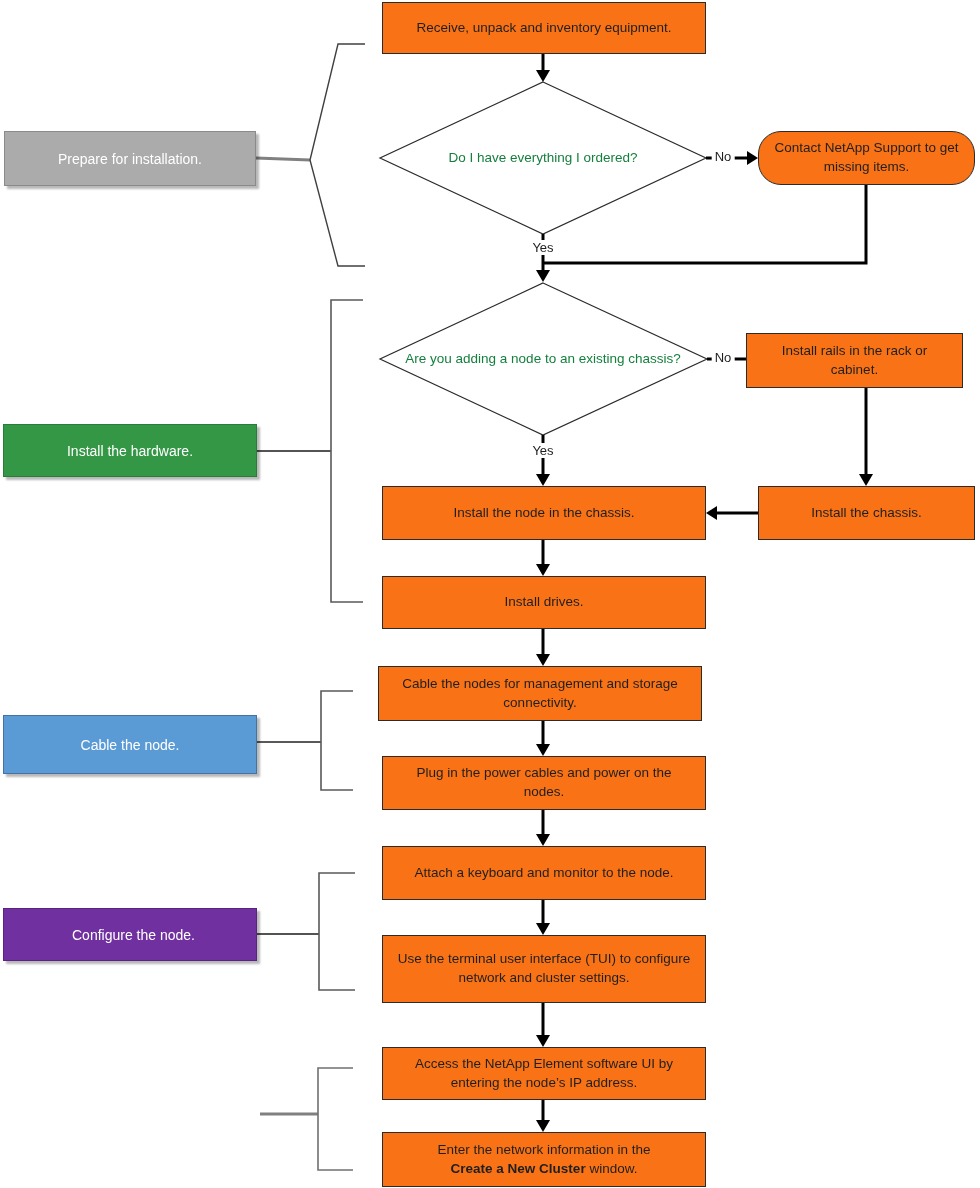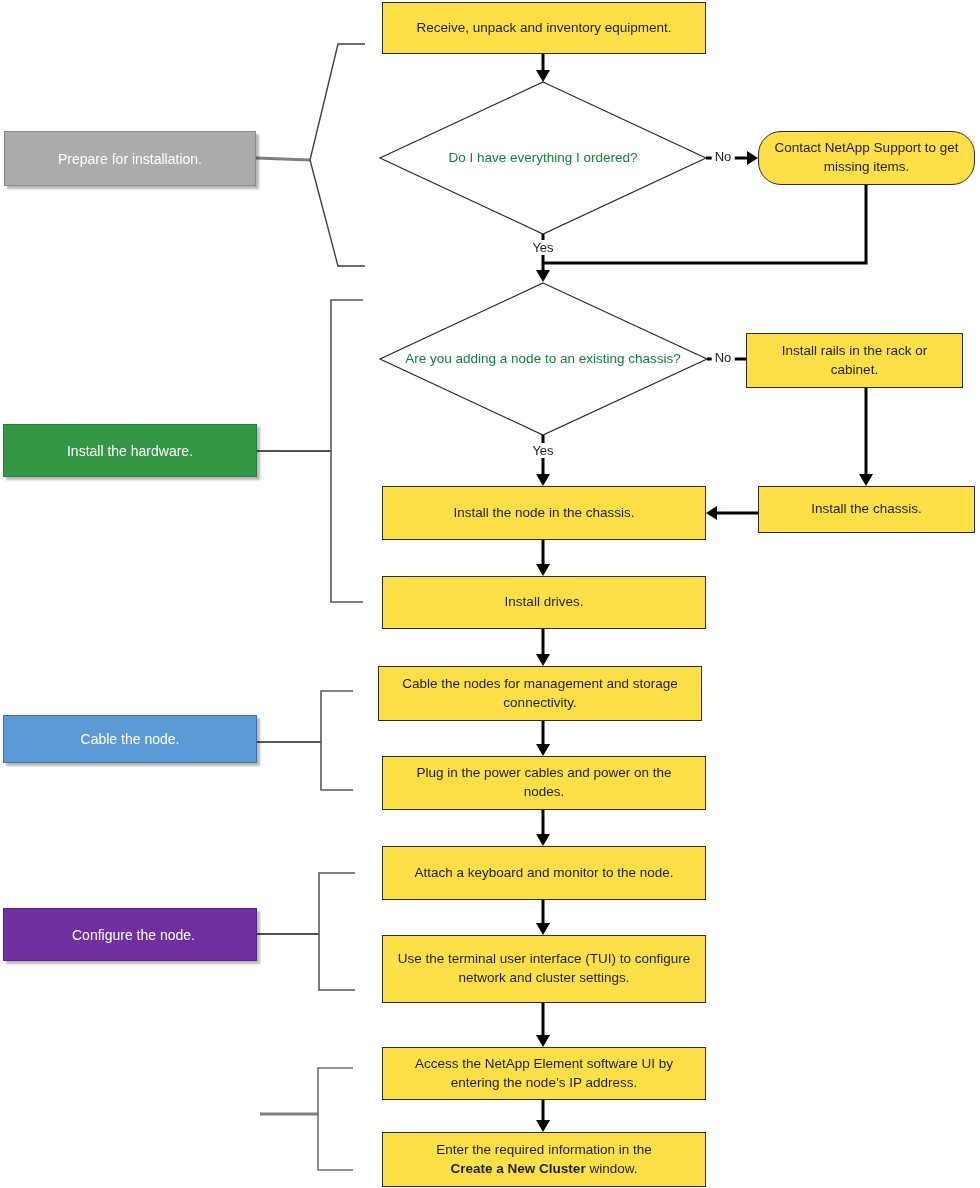--- a/index.html
+++ b/index.html
@@ -2,21 +2,21 @@
 <html><head>
 <meta charset="utf-8">
 <style>
   html,body{margin:0;padding:0;background:#fff;}
   .canvas{
     position:relative;width:980px;height:1188px;background:#ffffff;
     font-family:"Liberation Sans","DejaVu Sans",sans-serif;overflow:hidden;
   }
   .lines{position:absolute;left:0;top:0;z-index:1;}
   .box{
-    position:absolute;z-index:2;background:#fde047;
+    position:absolute;z-index:2;background:#f97316;
     border:1.5px solid #2b2b2b;box-sizing:border-box;
     display:flex;flex-direction:column;align-items:center;justify-content:center;
     text-align:center;font-size:13.5px;color:#1f1f1f;line-height:1.38;
     padding:15px 14px;
   }
   .phase{
     position:absolute;z-index:2;box-sizing:border-box;
     display:flex;align-items:center;justify-content:center;text-align:left;
     font-size:14px;color:#ffffff;
     box-shadow:2.5px 2.5px 2px rgba(0,0,0,0.28);
@@ -105,38 +105,38 @@
       <line x1="543" y1="1003" x2="543" y2="1038"></line>
       <polygon points="536,1035 550,1035 543,1047" stroke="none"></polygon>
 
       <line x1="543" y1="1100" x2="543" y2="1123"></line>
       <polygon points="536,1120 550,1120 543,1132" stroke="none"></polygon>
     </g>
   </svg>
 
   <div class="phase phase-prepare" style="left:4px;top:131px;width:252px;height:55px;">Prepare for installation.</div>
   <div class="phase phase-hardware" style="left:3px;top:424px;width:254px;height:53px;">Install the hardware.</div>
-  <div class="phase phase-cable" style="left:3px;top:715px;width:254px;height:48px;">Cable the node.</div>
+  <div class="phase phase-cable" style="left:3px;top:715px;width:254px;height:59px;">Cable the node.</div>
   <div class="phase phase-configure" style="left:3px;top:908px;width:254px;height:53px;padding-left:7px;">Configure the node.</div>
 
   <div class="box" style="left:382px;top:2px;width:324px;height:52px;">Receive, unpack and inventory equipment.</div>
   <div class="dtext" style="left:393px;top:138px;width:300px;height:40px;">Do I have everything I ordered?</div>
   <div class="box" style="left:758px;top:131px;width:217px;height:54px;border-radius:23px;">Contact NetApp Support to get missing items.</div>
   <div class="dtext" style="left:393px;top:330px;width:300px;height:58px;">Are you adding a node to an existing chassis?</div>
   <div class="box" style="left:746px;top:333px;width:217px;height:55px;">Install rails in the rack or cabinet.</div>
-  <div class="box" style="left:758px;top:486px;width:217px;height:47px;">Install the chassis.</div>
+  <div class="box" style="left:758px;top:486px;width:217px;height:54px;">Install the chassis.</div>
   <div class="box" style="left:382px;top:576px;width:324px;height:53px;">Install drives.</div>
   <div class="box" style="left:382px;top:486px;width:324px;height:54px;">Install the node in the chassis.</div>
   <div class="box" style="left:378px;top:666px;width:324px;height:55px;">Cable the nodes for management and storage connectivity.</div>
   <div class="box" style="left:382px;top:756px;width:324px;height:54px;">Plug in the power cables and power on the nodes.</div>
   <div class="box" style="left:382px;top:846px;width:324px;height:54px;">Attach a keyboard and monitor to the node.</div>
   <div class="box" style="left:382px;top:935px;width:324px;height:68px;">Use the terminal user interface (TUI) to configure network and cluster settings.</div>
   <div class="box" style="left:382px;top:1047px;width:324px;height:53px;">Access the NetApp Element software UI by entering the node’s IP address.</div>
   <div class="box" style="left:382px;top:1132px;width:324px;height:55px;">
-    <div><span>Enter the required information in the</span></div>
+    <div><span>Enter the network information in the</span></div>
     <div><strong>Create a New Cluster</strong><span> window.</span></div>
   </div>
 
   <div class="tag" style="left:543px;top:240px;">Yes</div>
   <div class="tag" style="left:723px;top:149px;">No</div>
   <div class="tag" style="left:543px;top:443px;">Yes</div>
   <div class="tag" style="left:723px;top:350px;">No</div>
 
 </div>
 

